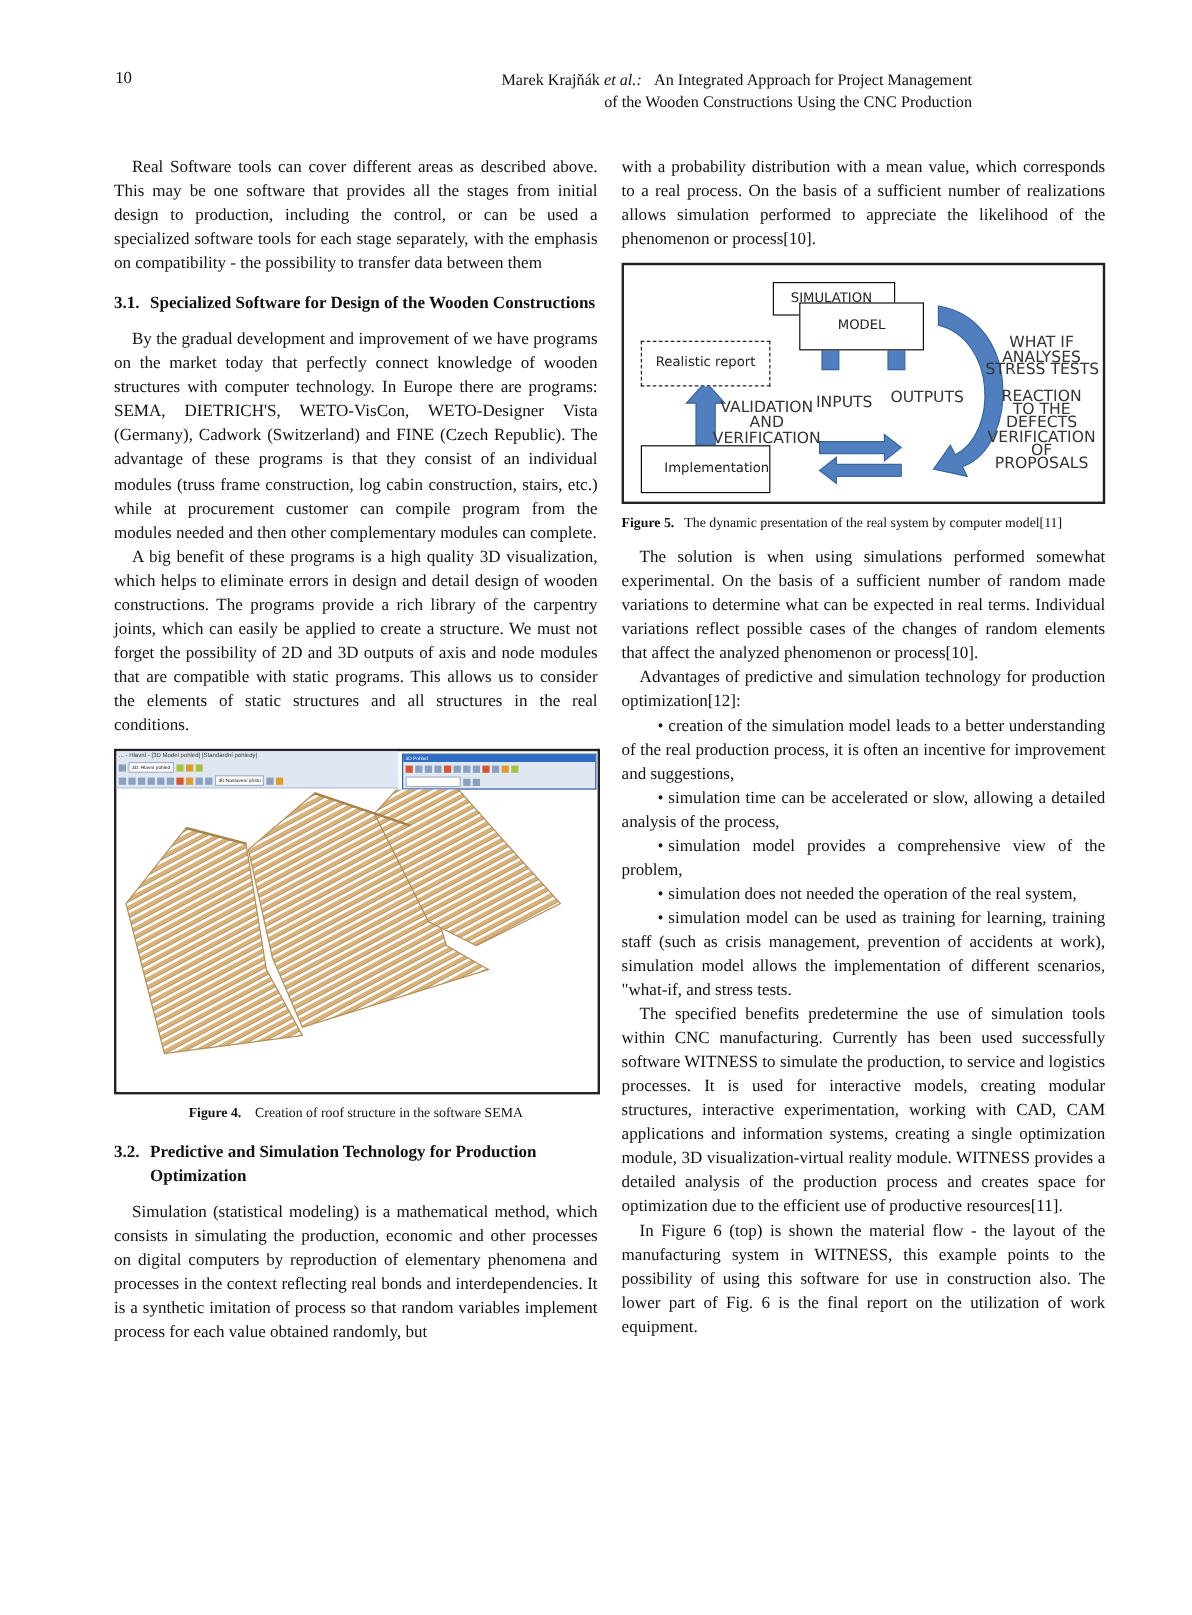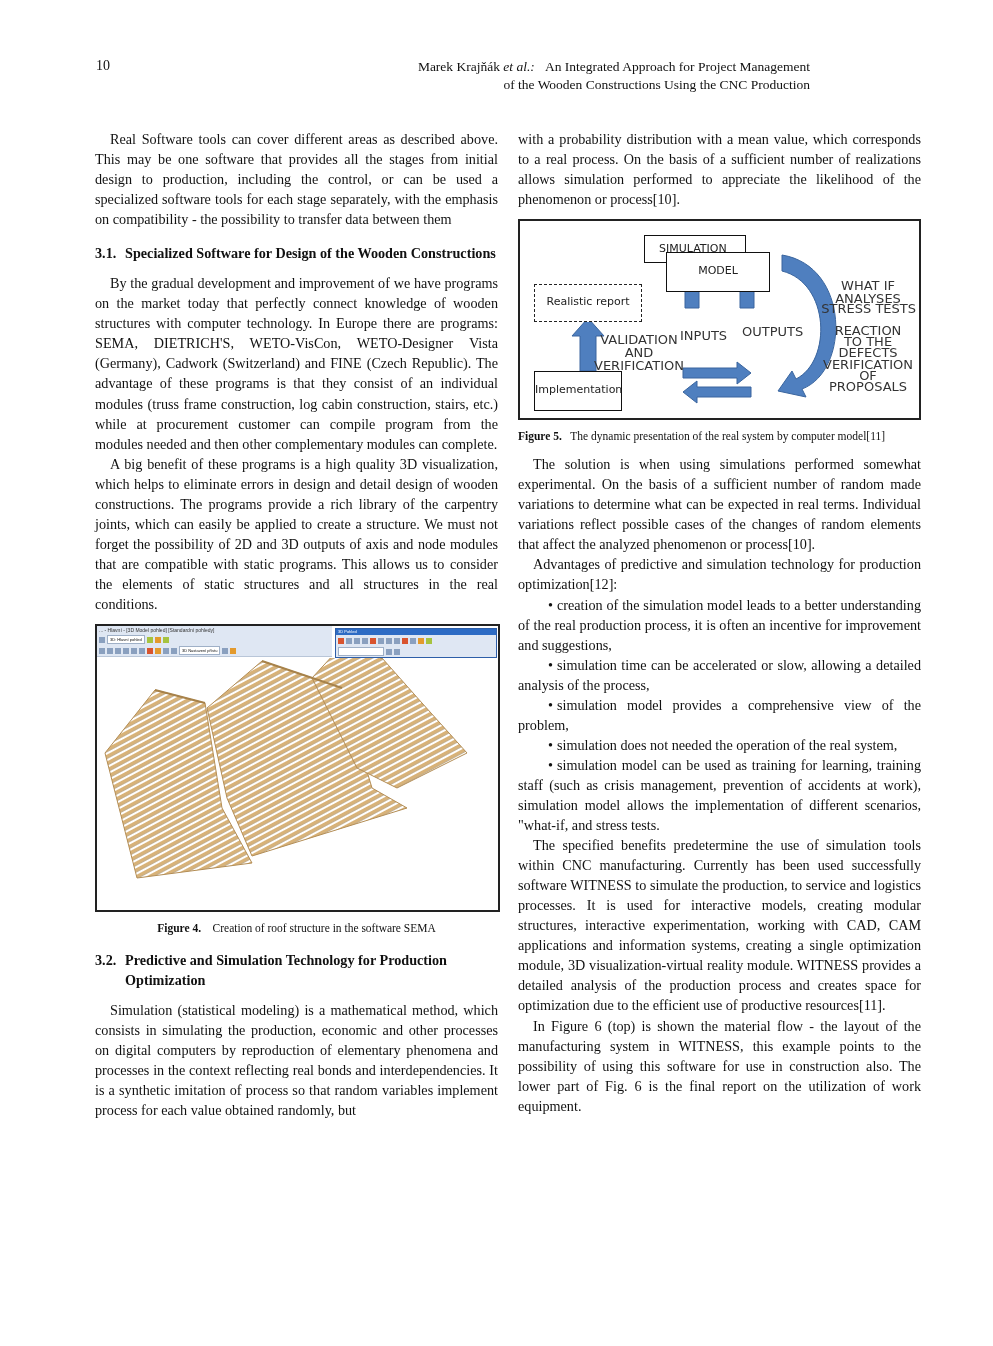--- a/index.html
+++ b/index.html
@@ -167,21 +167,21 @@
     </svg>
     <div class="box" style="left:124px;top:14px;width:102px;height:28px;line-height:26px;text-align:left;padding-left:14px;">
       <span>SIMULATION</span>
     </div>
     <div class="box" style="left:146px;top:31px;width:104px;height:40px;line-height:36px;">
       <span>MODEL</span>
     </div>
     <div class="box dashed" style="left:14px;top:63px;width:108px;height:38px;line-height:34px;">
       <span>Realistic report</span>
     </div>
-    <div class="box" style="left:14px;top:150px;width:88px;height:40px;line-height:36px;text-align:right;">
+    <div class="box" style="left:14px;top:150px;width:108px;height:40px;line-height:36px;text-align:right;">
       <span>Implementation</span>
     </div>
     <div class="lbl" style="left:74px;top:112px;width:90px;">
       <div>VALIDATION AND</div>
       <div>VERIFICATION</div>
     </div>
     <div class="lbl" style="left:160px;top:108px;width:40px;">INPUTS</div>
     <div class="lbl" style="left:222px;top:104px;width:52px;">OUTPUTS</div>
     <div class="lbl" style="left:300px;top:58px;width:96px;">WHAT IF ANALYSES</div>
     <div class="lbl" style="left:300px;top:81px;width:96px;text-align:right;">STRESS TESTS</div>

